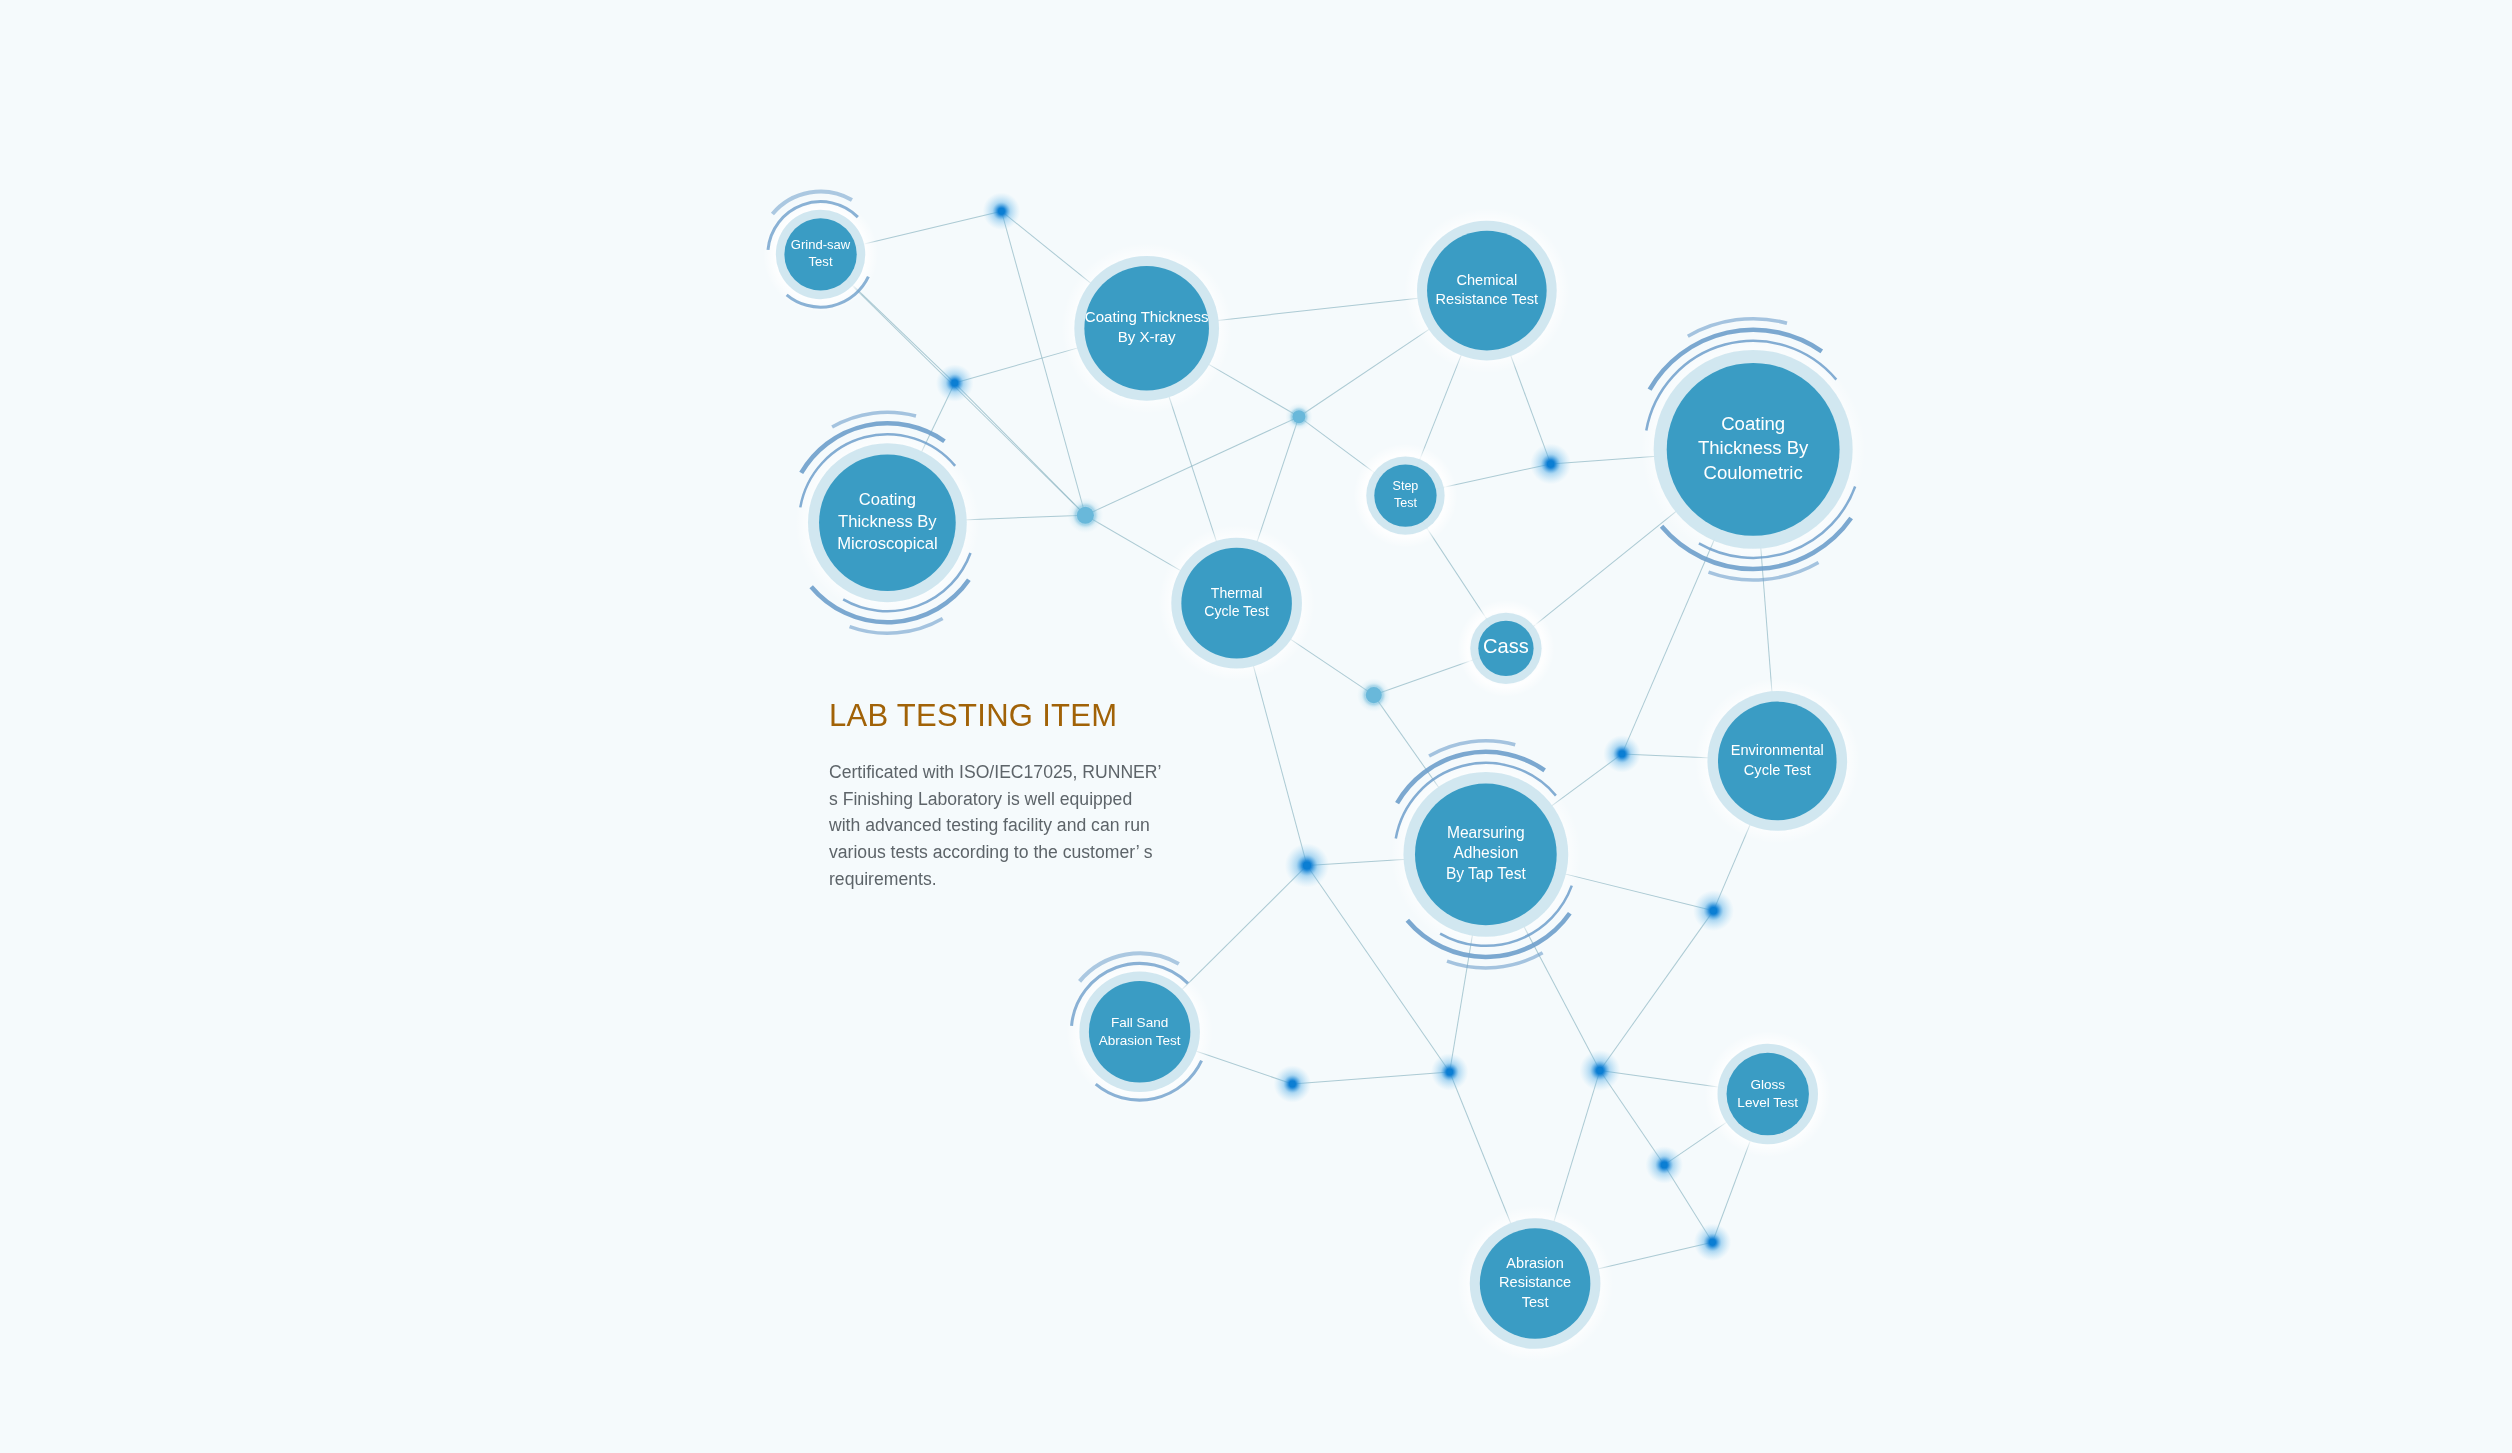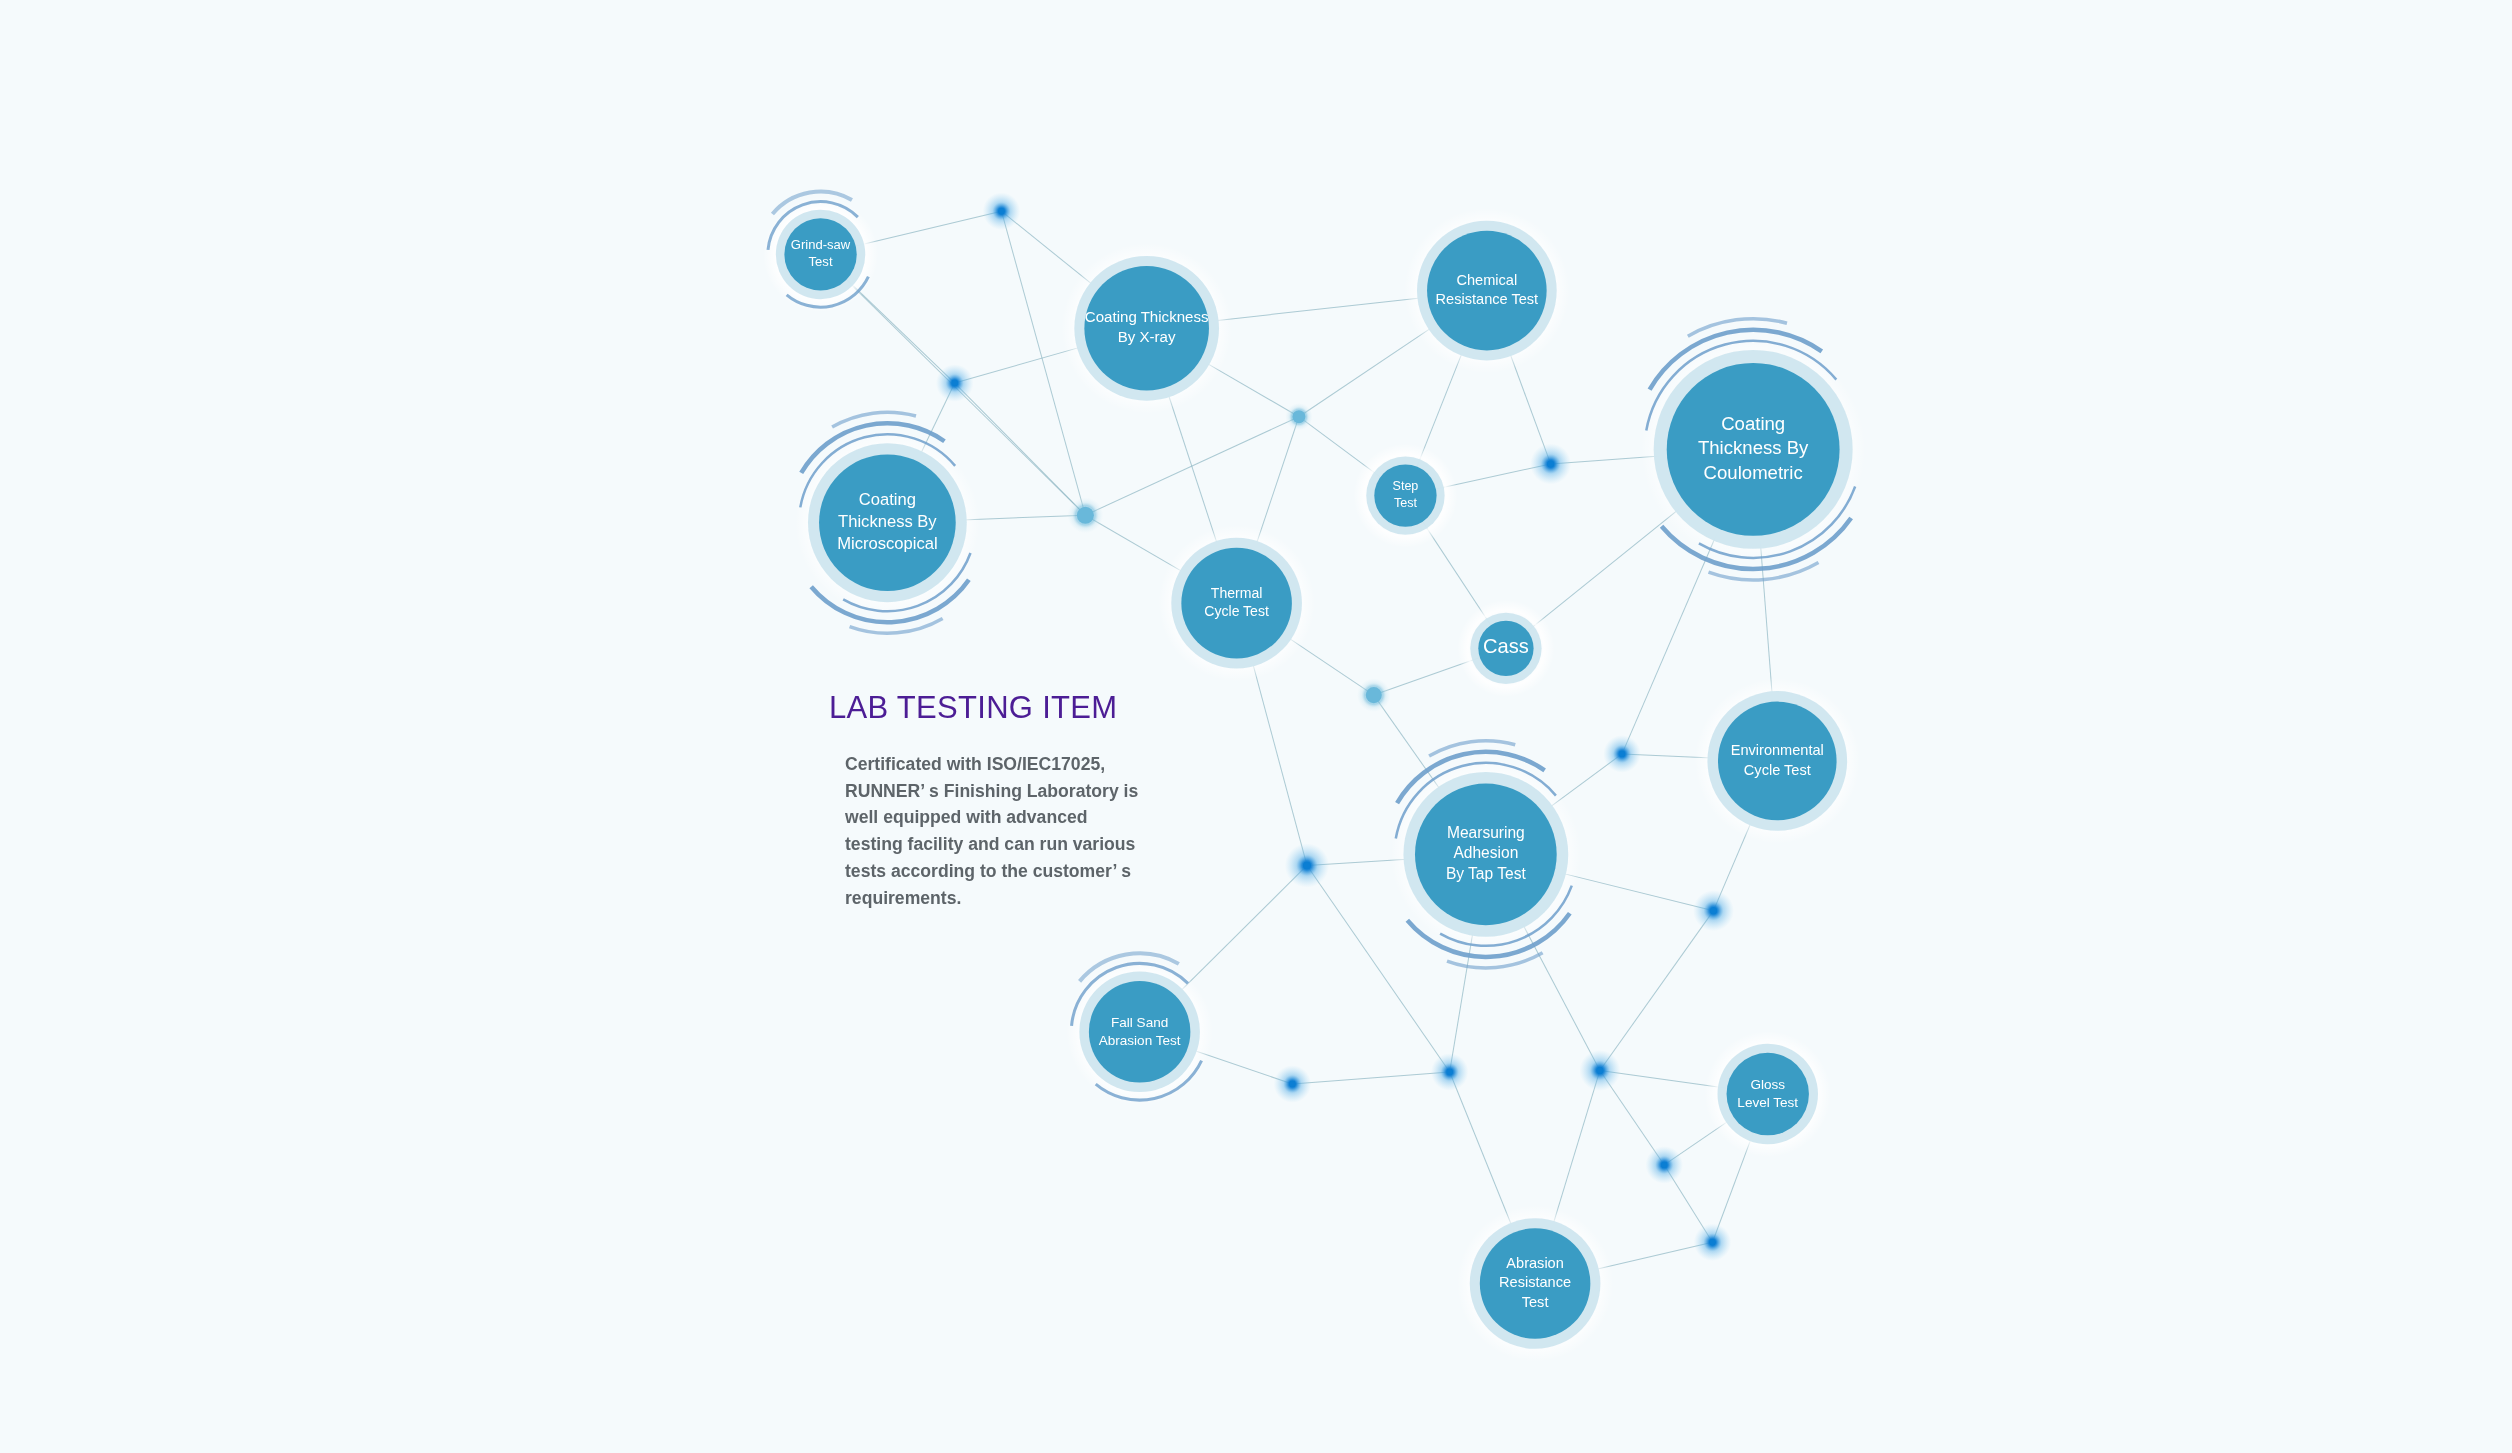--- a/index.html
+++ b/index.html
@@ -24,35 +24,35 @@
   }
 
   
   #textblock{
     position:absolute;
     left:829px;
     top:692px;
     width:332px;
   }
   #textblock h1{
-    margin:0 0 28px 0;
+    margin:8px 0 28px 0;
     font-family:"Liberation Sans", sans-serif;
     font-size:31px;
     font-weight:500;
     letter-spacing:0.3px;
-    color:#4c1d95;
+    color:#a16207;
     line-height:1;
   }
   #textblock p{
-    margin:16px;
+    margin:0;
     font-family:"Liberation Sans", sans-serif;
     font-size:17.6px;
     line-height:1.52;
     color:#5d6469;
-    font-weight:700;
+    font-weight:400;
   }
 </style>
 </head>
 <body>
 
 <div id="stage">
   <svg id="net" viewBox="0 0 5031 2893">
     <defs>
       <radialGradient id="glowGrad">
         <stop offset="0%" stop-color="#0f7fd6" stop-opacity="1"></stop>

